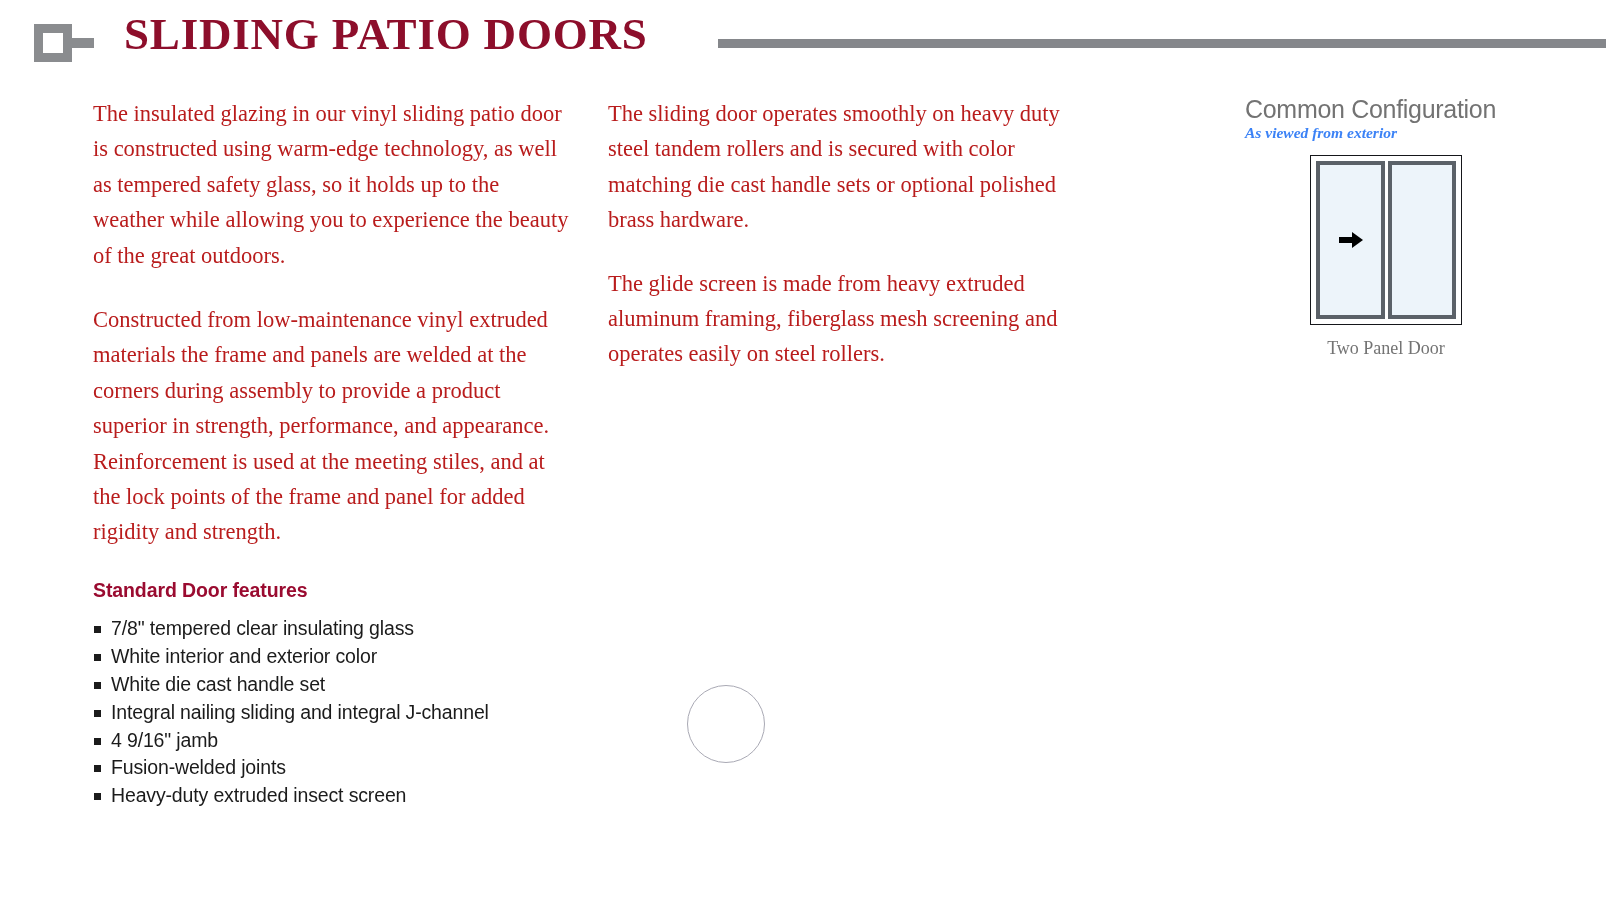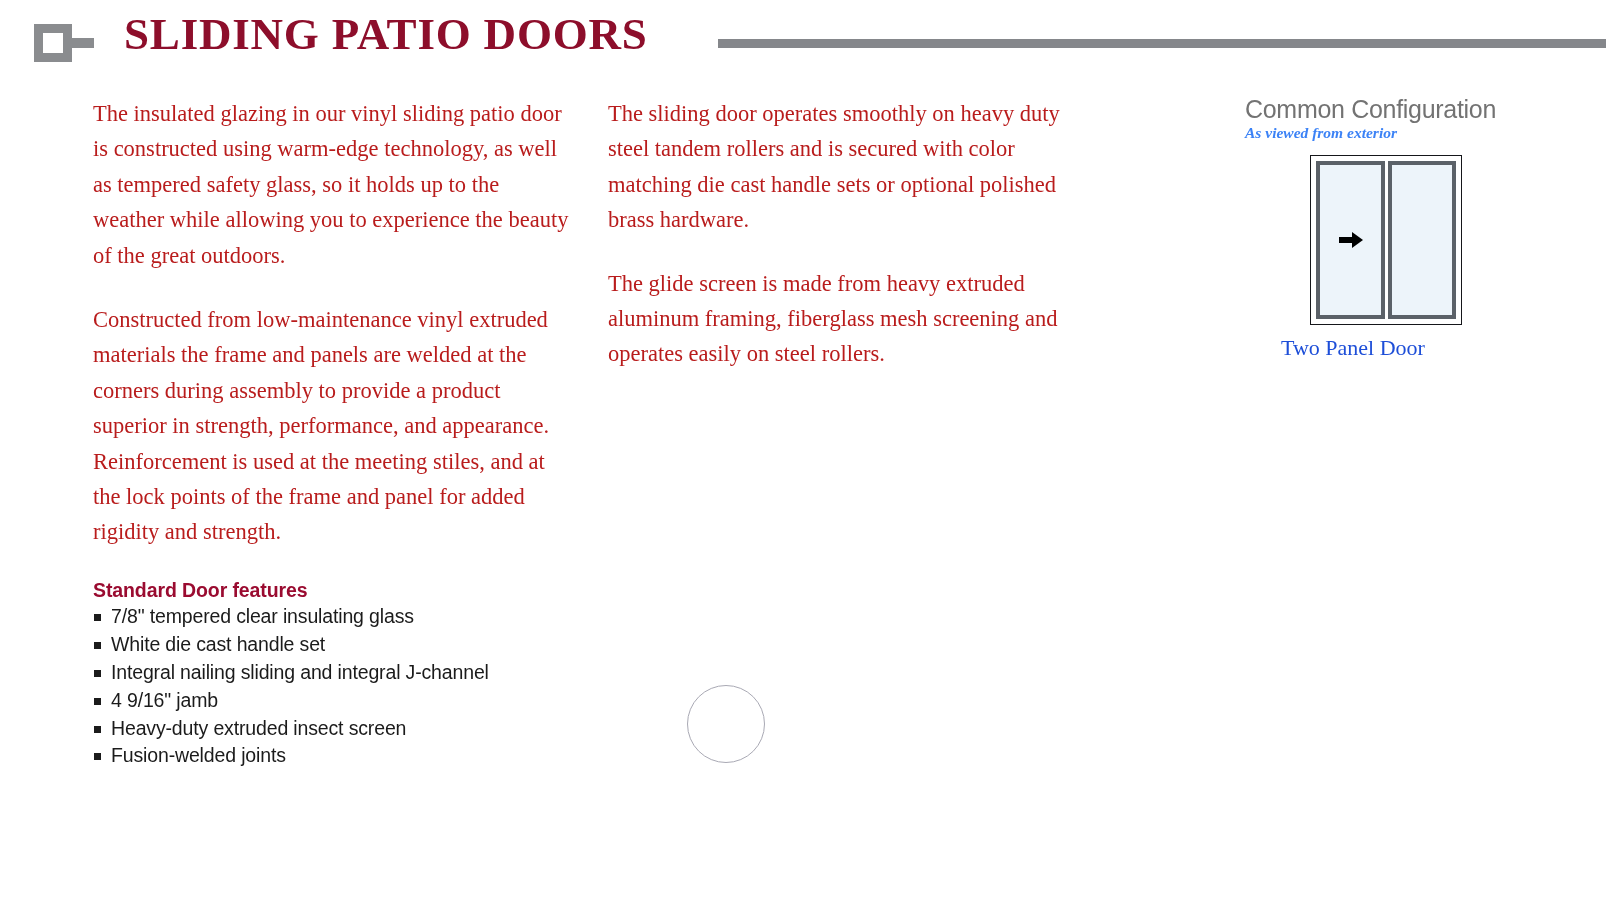--- a/index.html
+++ b/index.html
@@ -93,21 +93,21 @@
   
   .features {
     margin-top: 22px;
   }
   .features-heading {
     font-family: "Liberation Sans", sans-serif;
     font-size: 19.5px;
     font-weight: 700;
     color: #9a0b30;
     line-height: 22px;
-    margin: 0 0 2px 0;
+    margin: 0 0 14px 0;
     letter-spacing: -0.1px;
   }
   .features-list {
     list-style: none;
     margin: 0;
     padding: 0;
   }
   .features-list li {
     font-family: "Liberation Sans", sans-serif;
     font-size: 19.5px;
@@ -199,27 +199,27 @@
     left: 2px;
     top: -8px;
     width: 0;
     height: 0;
     border-top: 8px solid transparent;
     border-bottom: 8px solid transparent;
     border-left: 11px solid #000000;
   }
   .door-caption {
     position: absolute;
-    left: 1212px;
+    left: 1245px;
     top: 337px;
     width: 282px;
     text-align: center;
     font-family: "Liberation Serif", serif;
-    font-size: 22px;
-    color: #1d4ed8;
+    font-size: 18px;
+    color: #737373;
     line-height: 22px;
   }
 
   
   .cursor-ring {
     position: absolute;
     left: 687px;
     top: 685px;
     width: 78px;
     height: 78px;
@@ -247,37 +247,41 @@
 
   <div class="features">
     <p class="features-heading">Standard Door features</p>
     <ul class="features-list">
       <li>
         <span class="bullet"></span>
         <span>7/8" tempered clear insulating glass</span>
       </li>
       <li>
         <span class="bullet"></span>
+        <span>White interior and exterior color</span>
+      </li>
+      <li>
+        <span class="bullet"></span>
         <span>White die cast handle set</span>
       </li>
       <li>
         <span class="bullet"></span>
         <span>Integral nailing sliding and integral J-channel</span>
       </li>
       <li>
         <span class="bullet"></span>
         <span>4 9/16" jamb</span>
       </li>
       <li>
         <span class="bullet"></span>
+        <span>Fusion-welded joints</span>
+      </li>
+      <li>
+        <span class="bullet"></span>
         <span>Heavy-duty extruded insect screen</span>
-      </li>
-      <li>
-        <span class="bullet"></span>
-        <span>Fusion-welded joints</span>
       </li>
     </ul>
   </div>
 </div>
 
 <div class="col col-2">
   <p class="body-para">The sliding door operates smoothly on heavy duty steel tandem rollers and is secured with color matching die cast handle sets or optional polished brass hardware.</p>
   <p class="body-para">The glide screen is made from heavy extruded aluminum framing, fiberglass mesh screening and operates easily on steel rollers.</p>
 </div>
 

